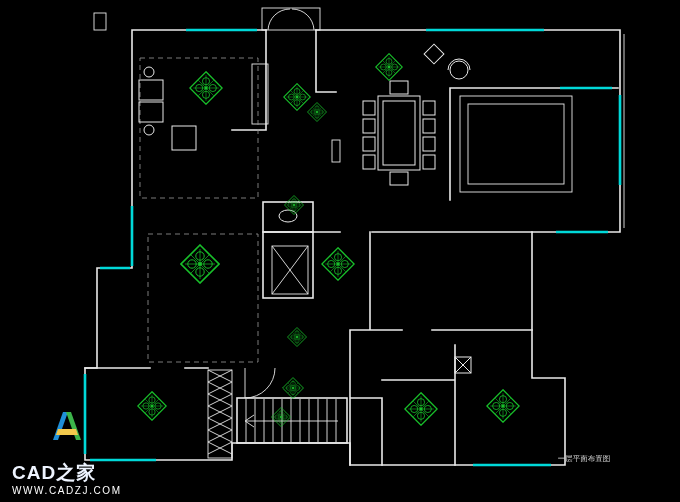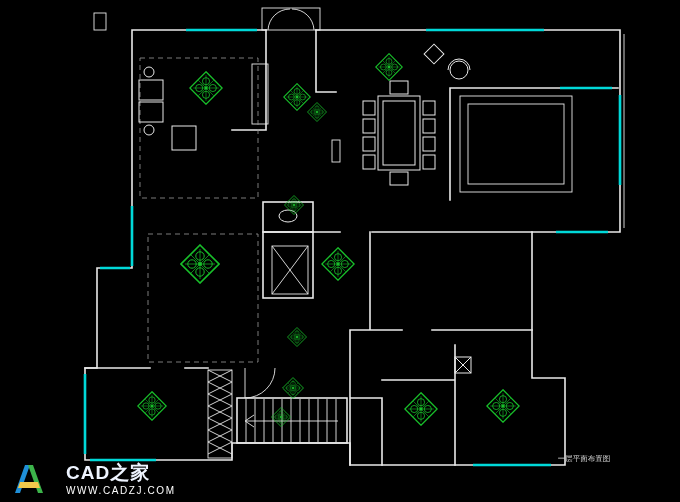--- a/index.html
+++ b/index.html
@@ -13,21 +13,21 @@
     background:var(--bg); font-family:"Liberation Sans", sans-serif;
   }
   .stage svg.plan{position:absolute; inset:0;}
   .wall{stroke:var(--wall); stroke-width:1.6; fill:none; stroke-linecap:square;}
   .wall-thin{stroke:var(--wall); stroke-width:0.9; fill:none;}
   .window{stroke:var(--window); stroke-width:2.6; fill:none; stroke-linecap:butt;}
   .dash{stroke:var(--dashed); stroke-width:0.8; fill:none; stroke-dasharray:5 4;}
   .furn{stroke:var(--wall); stroke-width:1; fill:none;}
   .ptext{fill:var(--text); font-family:"Liberation Sans", sans-serif;}
   .watermark{
-    position:absolute; left:12px; bottom:6px; display:flex; align-items:center; gap:20px;
+    position:absolute; left:12px; bottom:6px; display:flex; align-items:center; gap:20px;flex-direction:column;
   }
   .wm-text .brand{
     color:var(--brand); font-size:19px; font-weight:bold; line-height:20px;
     letter-spacing:1px;
   }
   .wm-text .site{
     color:#ffffff; font-size:10px; letter-spacing:1.6px; margin-top:2px;
   }
 </style>
 </head>

